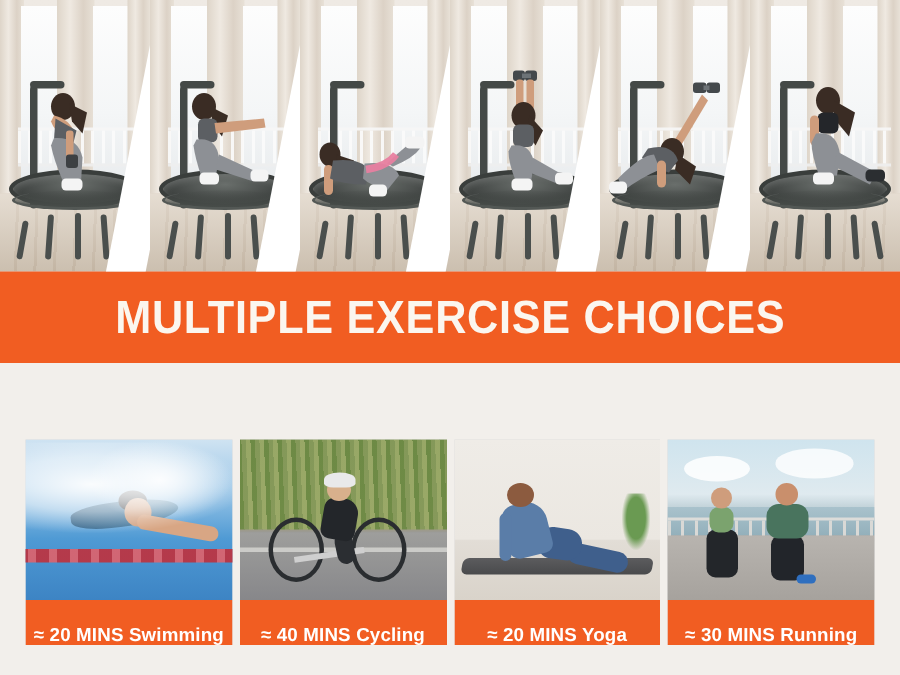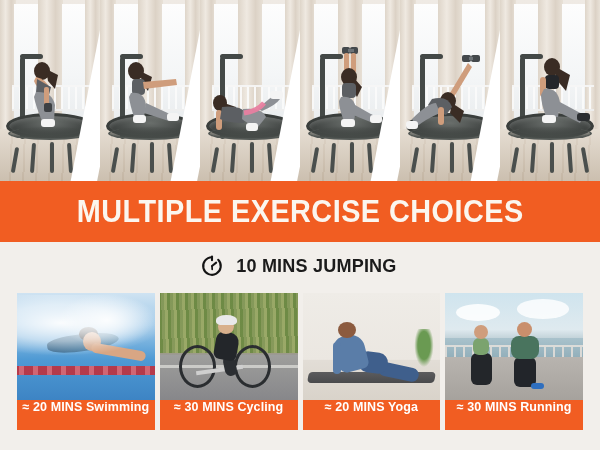--- a/index.html
+++ b/index.html
@@ -75,21 +75,21 @@
   .sub .clock { width:24px; height:24px; display:block; }
   .sub h2 { color:#1b1b1b; font-size:19px; font-weight:bold; letter-spacing:.2px;
     transform:scaleX(.95); white-space:nowrap; }
 
   
   .cards { position:absolute; left:0; top:293px; width:600px; height:137px;
     display:flex; gap:5px; padding:0 17px; }
   .card { position:relative; flex:1 1 0; height:137px; overflow:hidden; background:#dcdcdc; }
   .card .photo { position:absolute; left:0; right:0; top:0; height:107px; overflow:hidden; }
   .cap { position:absolute; left:0; right:0; bottom:0; height:30px; background:#f15d22;
-    display:flex; align-items:flex-start; justify-content:center; }
+    display:flex; align-items:flex-end; justify-content:center; }
   .cap span { color:#ffffff; font-size:12.5px; font-weight:bold; letter-spacing:.1px; white-space:nowrap; }
 
   
   .swim { position:absolute; inset:0; background:linear-gradient(180deg,#cfe3f2 0%,#9ec8e8 30%,#4f9ad4 62%,#3d84c4 100%); }
   .swim .splash { position:absolute; left:-10%; top:2%; width:120%; height:58%;
     background:radial-gradient(ellipse at 35% 45%,rgba(255,255,255,.95) 0%,rgba(255,255,255,.55) 38%,rgba(255,255,255,0) 68%); }
   .swim .splash2 { position:absolute; left:30%; top:0; width:70%; height:50%;
     background:radial-gradient(ellipse at 50% 50%,rgba(255,255,255,.9),rgba(255,255,255,0) 70%); }
   .swim .lane { position:absolute; left:-5%; width:110%; height:9px; top:68%;
     background:repeating-linear-gradient(90deg,#c0303c 0 9px,#e0616a 9px 14px); border-radius:6px; opacity:.9; }
@@ -368,29 +368,20 @@
         <rect x="20" y="62" width="14" height="8" rx="3" fill="#f4f4f4"></rect>
         <rect x="55" y="60" width="13" height="8" rx="3" fill="#2b2e31"></rect>
       </svg>
     </div>
   </div>
 
   <div class="band">
     <h1>MULTIPLE EXERCISE CHOICES</h1>
   </div>
 
-  <div class="sub">
-    <svg class="clock" viewBox="0 0 24 24">
-      <path d="M12 3.2 a8.8 8.8 0 1 0 6.2 2.6" fill="none" stroke="#141414" stroke-width="2.1" stroke-linecap="round"></path>
-      <path d="M12 2.6 L12 6.2" fill="none" stroke="#141414" stroke-width="2.1" stroke-linecap="round"></path>
-      <path d="M12 12 L16.2 8.6" fill="none" stroke="#141414" stroke-width="2" stroke-linecap="round"></path>
-      <path d="M12 12 L12.2 15.4" fill="none" stroke="#141414" stroke-width="1.7" stroke-linecap="round"></path>
-    </svg>
-    <h2>10 MINS JUMPING</h2>
-  </div>
 
   <div class="cards">
 
     <div class="card">
       <div class="photo">
         <div class="swim">
           <div class="lane"></div>
           <div class="body"></div>
           <div class="cap2"></div>
           <div class="head"></div>
@@ -413,21 +404,21 @@
           <div class="wheel w1"></div>
           <div class="wheel w2"></div>
           <div class="frame"></div>
           <div class="legp"></div>
           <div class="rider-body"></div>
           <div class="rider-head"></div>
           <div class="helmet"></div>
         </div>
       </div>
       <div class="cap">
-        <span>≈ 30 MINS Cycling</span>
+        <span>≈ 40 MINS Cycling</span>
       </div>
     </div>
 
     <div class="card">
       <div class="photo">
         <div class="yoga">
           <div class="plant"></div>
           <div class="mat"></div>
           <div class="legs2"></div>
           <div class="hips"></div>

